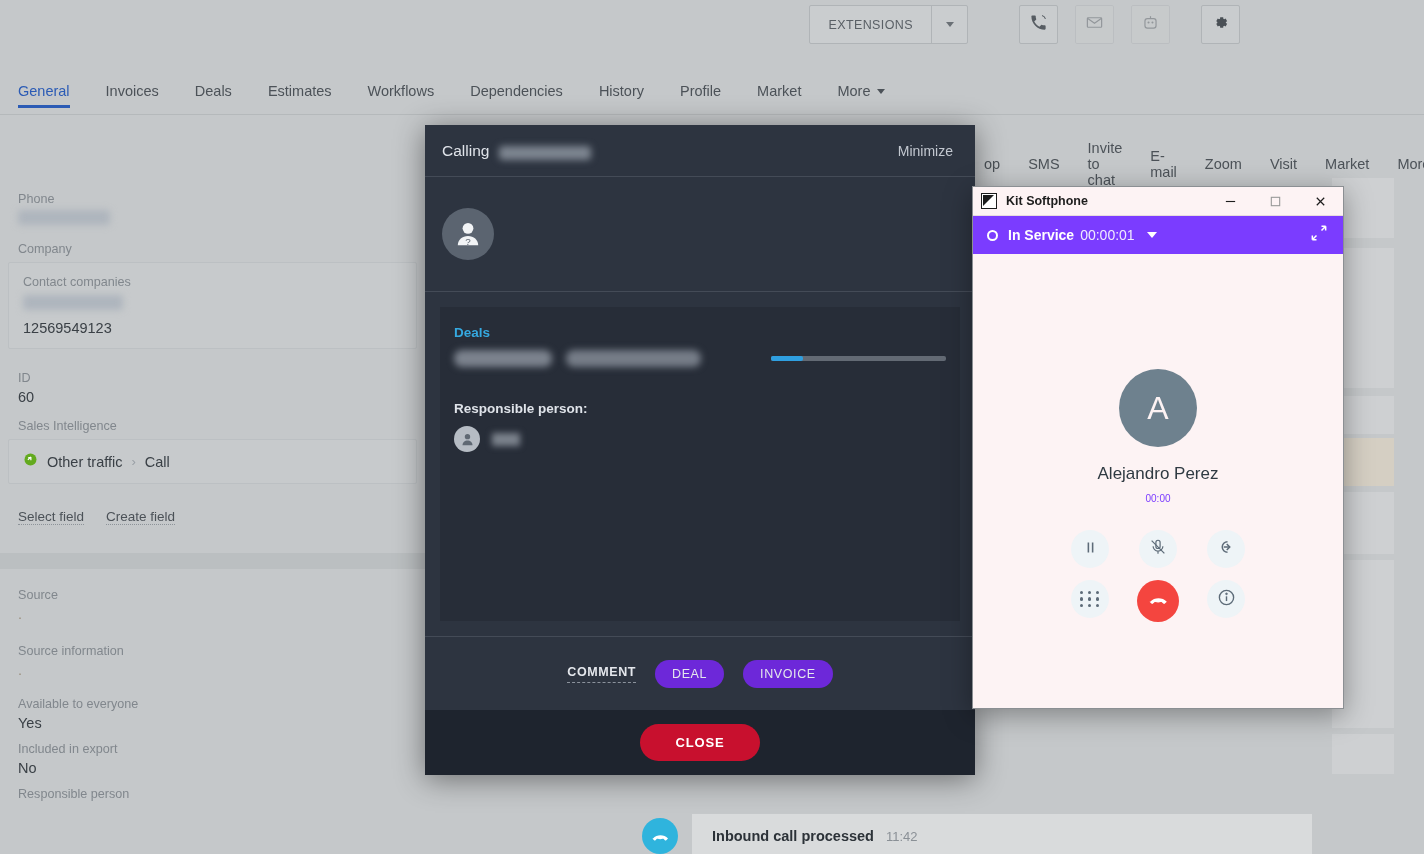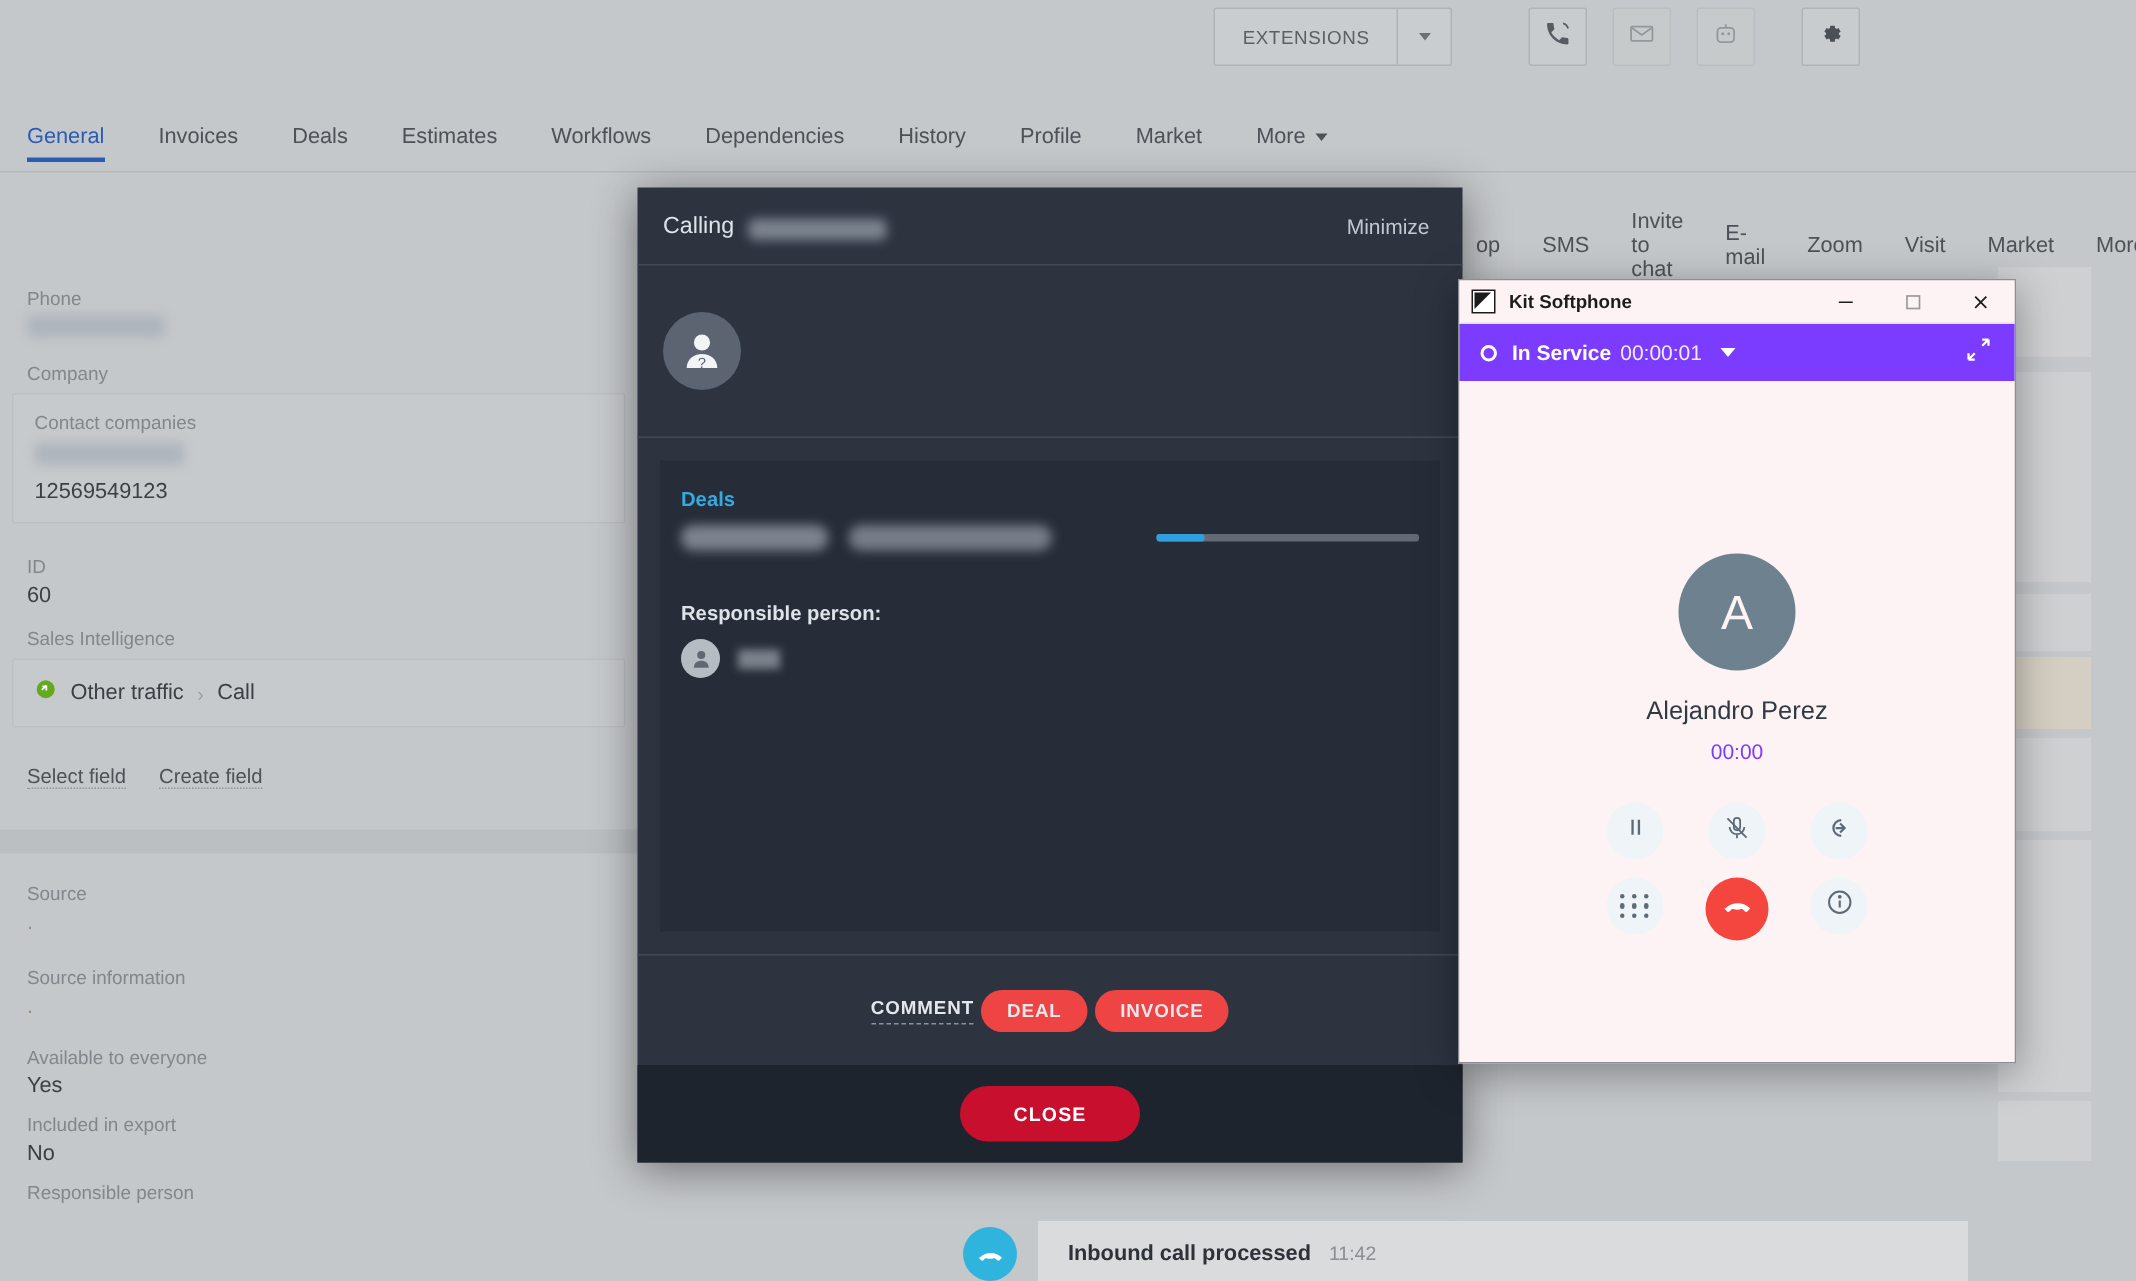--- a/index.html
+++ b/index.html
@@ -141,30 +141,30 @@
   .deal-blurs .b2 { width: 135px; height: 17px; background: #767d88; border-radius: 8px; filter: blur(3.5px); }
   .progress-wrap { margin-left: auto; width: 175px; height: 5px; background: #636a74; border-radius: 2px; }
   .progress-fill { height: 5px; background: #2f9fe0; border-radius: 2px; }
   .resp-label { margin-top: 34px; font-size: 13.5px; font-weight: bold; color: #dfe3e9; }
   .resp-row { display: flex; align-items: center; gap: 12px; margin-top: 10px; }
   .resp-ava { width: 26px; height: 26px; border-radius: 50%; background: #b6bcc4;
     display: flex; align-items: center; justify-content: center; }
   .resp-blur { width: 28px; height: 13px; background: #7b828c; filter: blur(3px); }
 
   .cm-actions {
-    height: 74px; display: flex; align-items: center; justify-content: center; gap: 5px;
+    height: 74px; display: flex; align-items: center; justify-content: center; gap: 19px;
     border-top: 1px solid #444b57;
   }
   .act-tab {
     font-size: 12.5px; font-weight: bold; letter-spacing: .6px; color: #e4e7ec;
     border-bottom: 1px dashed #8b929c; padding-bottom: 3px;
   }
   .act-pill {
-    font-size: 12.5px; font-weight: bold; letter-spacing: .6px; color: #e4e7ec;
-    background: #ef4444; border-radius: 14px; padding: 7px 17px;
+    font-size: 12.5px; font-weight: normal; letter-spacing: .6px; color: #e4e7ec;
+    background: #6d28d9; border-radius: 14px; padding: 7px 17px;
   }
   .cm-foot {
     height: 65px; background: #1e242e; display: flex; align-items: center; justify-content: center;
   }
   .close-btn {
     background: #c8102e; color: #fff; font-size: 13px; font-weight: bold; letter-spacing: .8px;
     border: none; border-radius: 20px; padding: 11px 36px; cursor: pointer;
   }
 
   
@@ -208,21 +208,21 @@
   .sp-main {
     flex: 1; background: #fdf3f4; display: flex; flex-direction: column;
     align-items: center; padding-top: 115px;
   }
   .sp-avatar {
     width: 78px; height: 78px; border-radius: 50%; background: #6e818e;
     display: flex; align-items: center; justify-content: center;
     color: #fdf3f4; font-size: 32px;
   }
   .sp-name { margin-top: 17px; font-size: 17px; color: #2f3a42; }
-  .sp-timer { margin-top: 9px; font-size: 14px; color: #7b3cff; }
+  .sp-timer { margin-top: 9px; font-size: 10px; color: #7b3cff; }
   .sp-controls {
     margin-top: 26px; display: grid; grid-template-columns: repeat(3, 68px);
     row-gap: 12px; justify-items: center;
   }
   .sp-cbtn {
     width: 38px; height: 38px; border-radius: 50%; background: #eef4f7;
     display: flex; align-items: center; justify-content: center;
   }
   .sp-cbtn.danger { background: #f4453f; width: 42px; height: 42px; }
   .sp-cbtn svg { stroke: #5d6b78; fill: none; }

